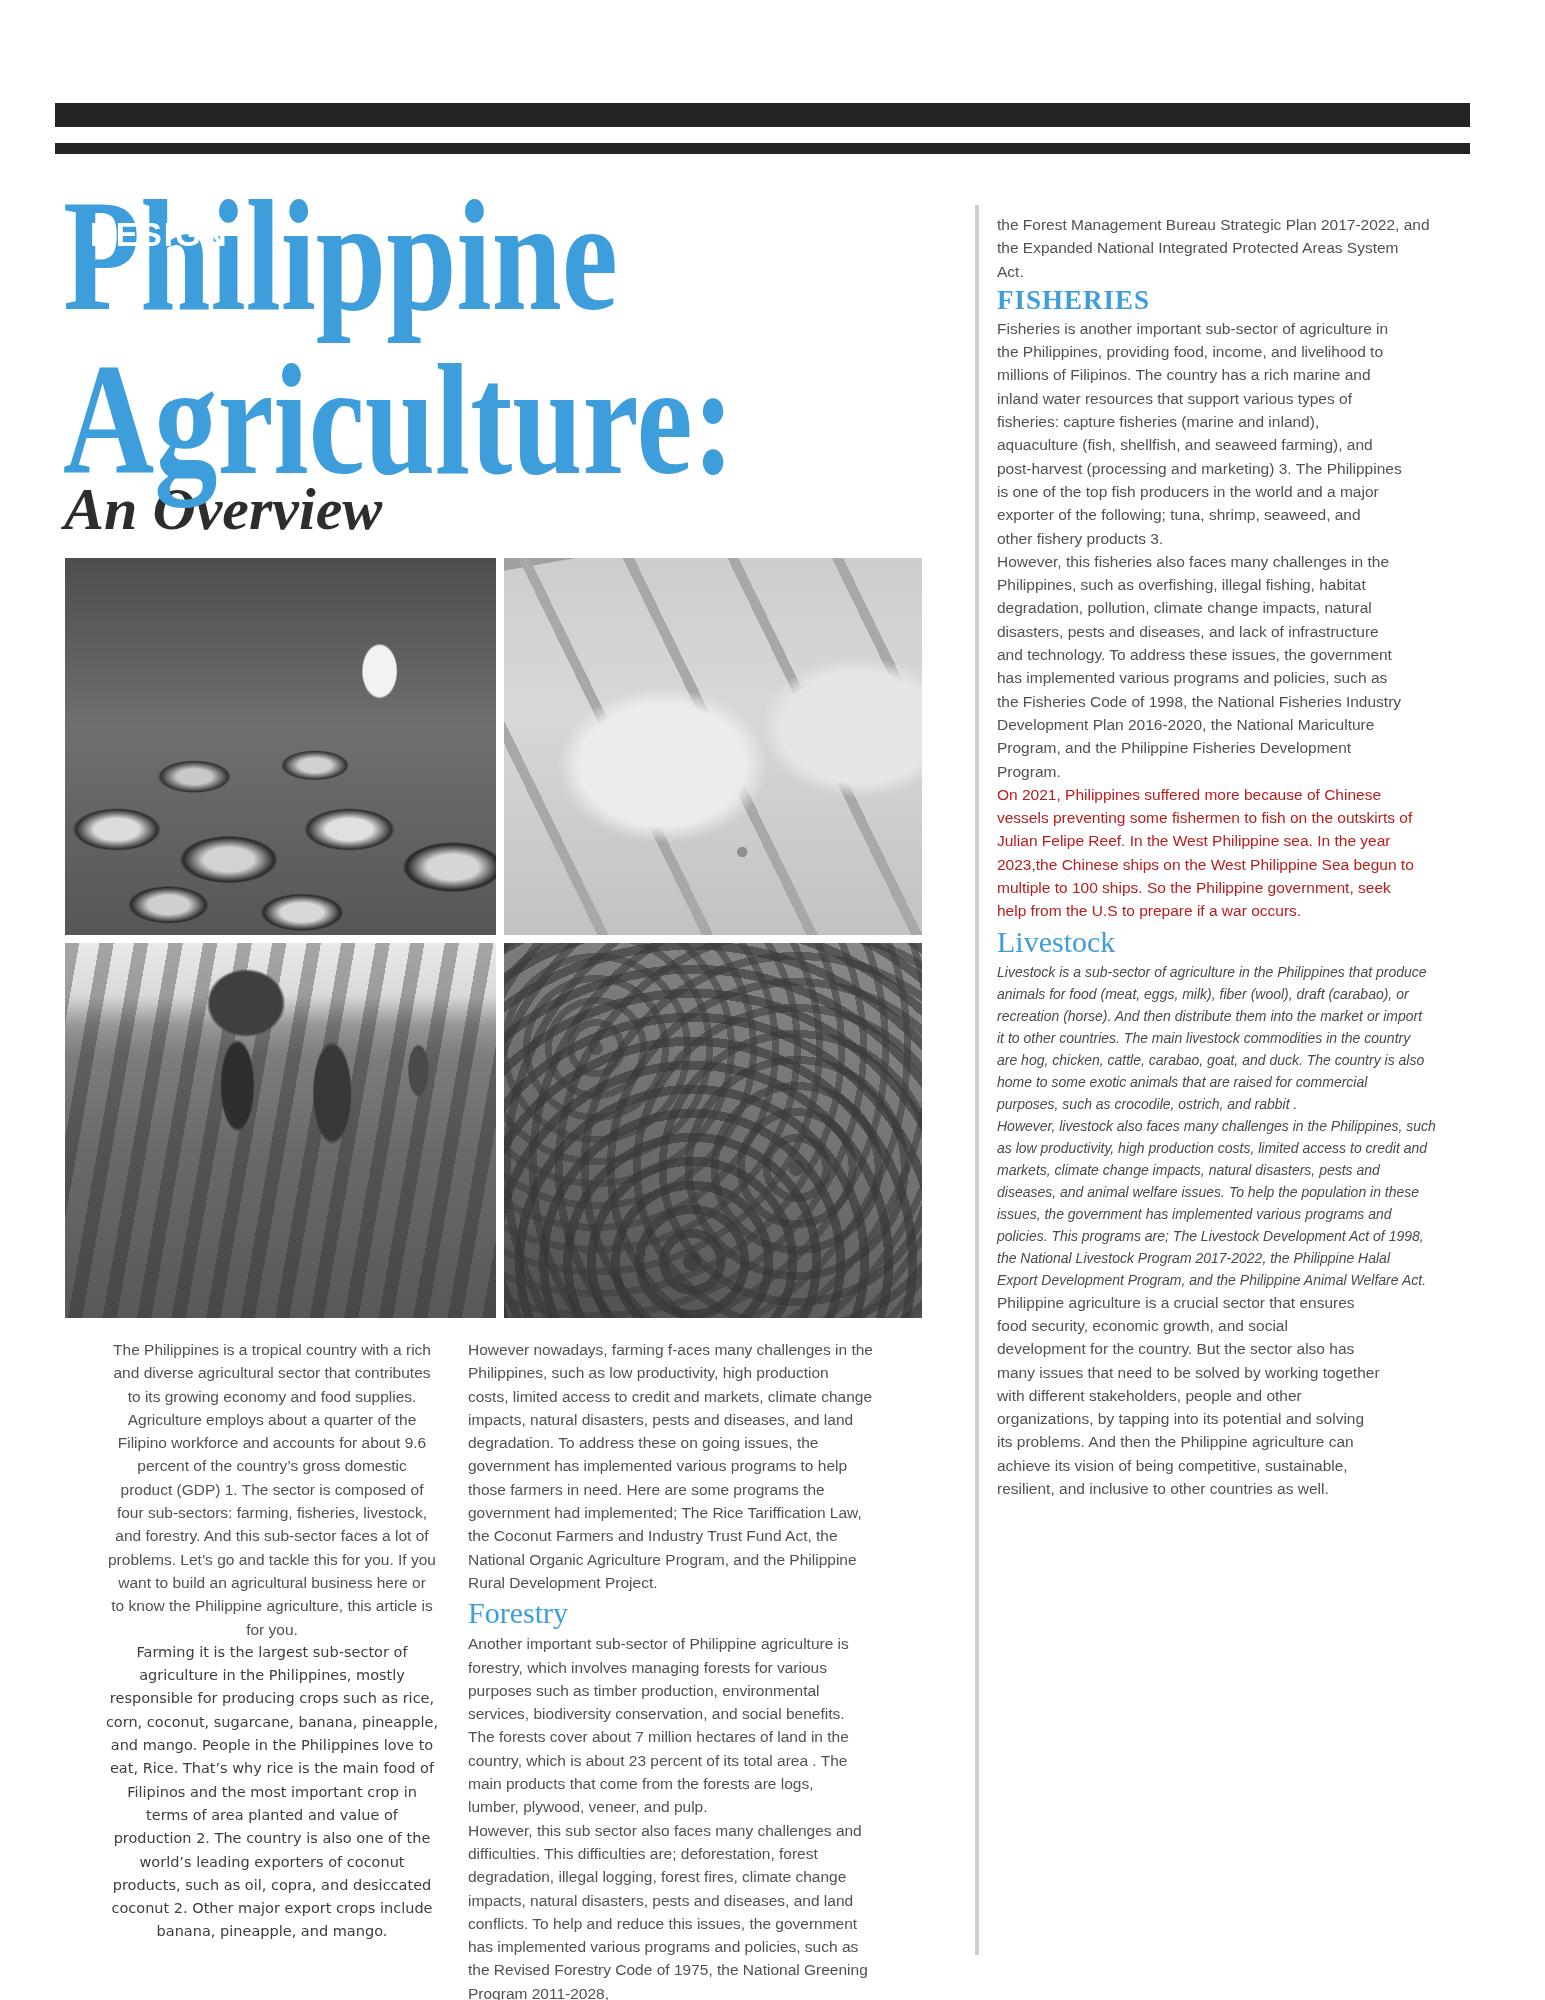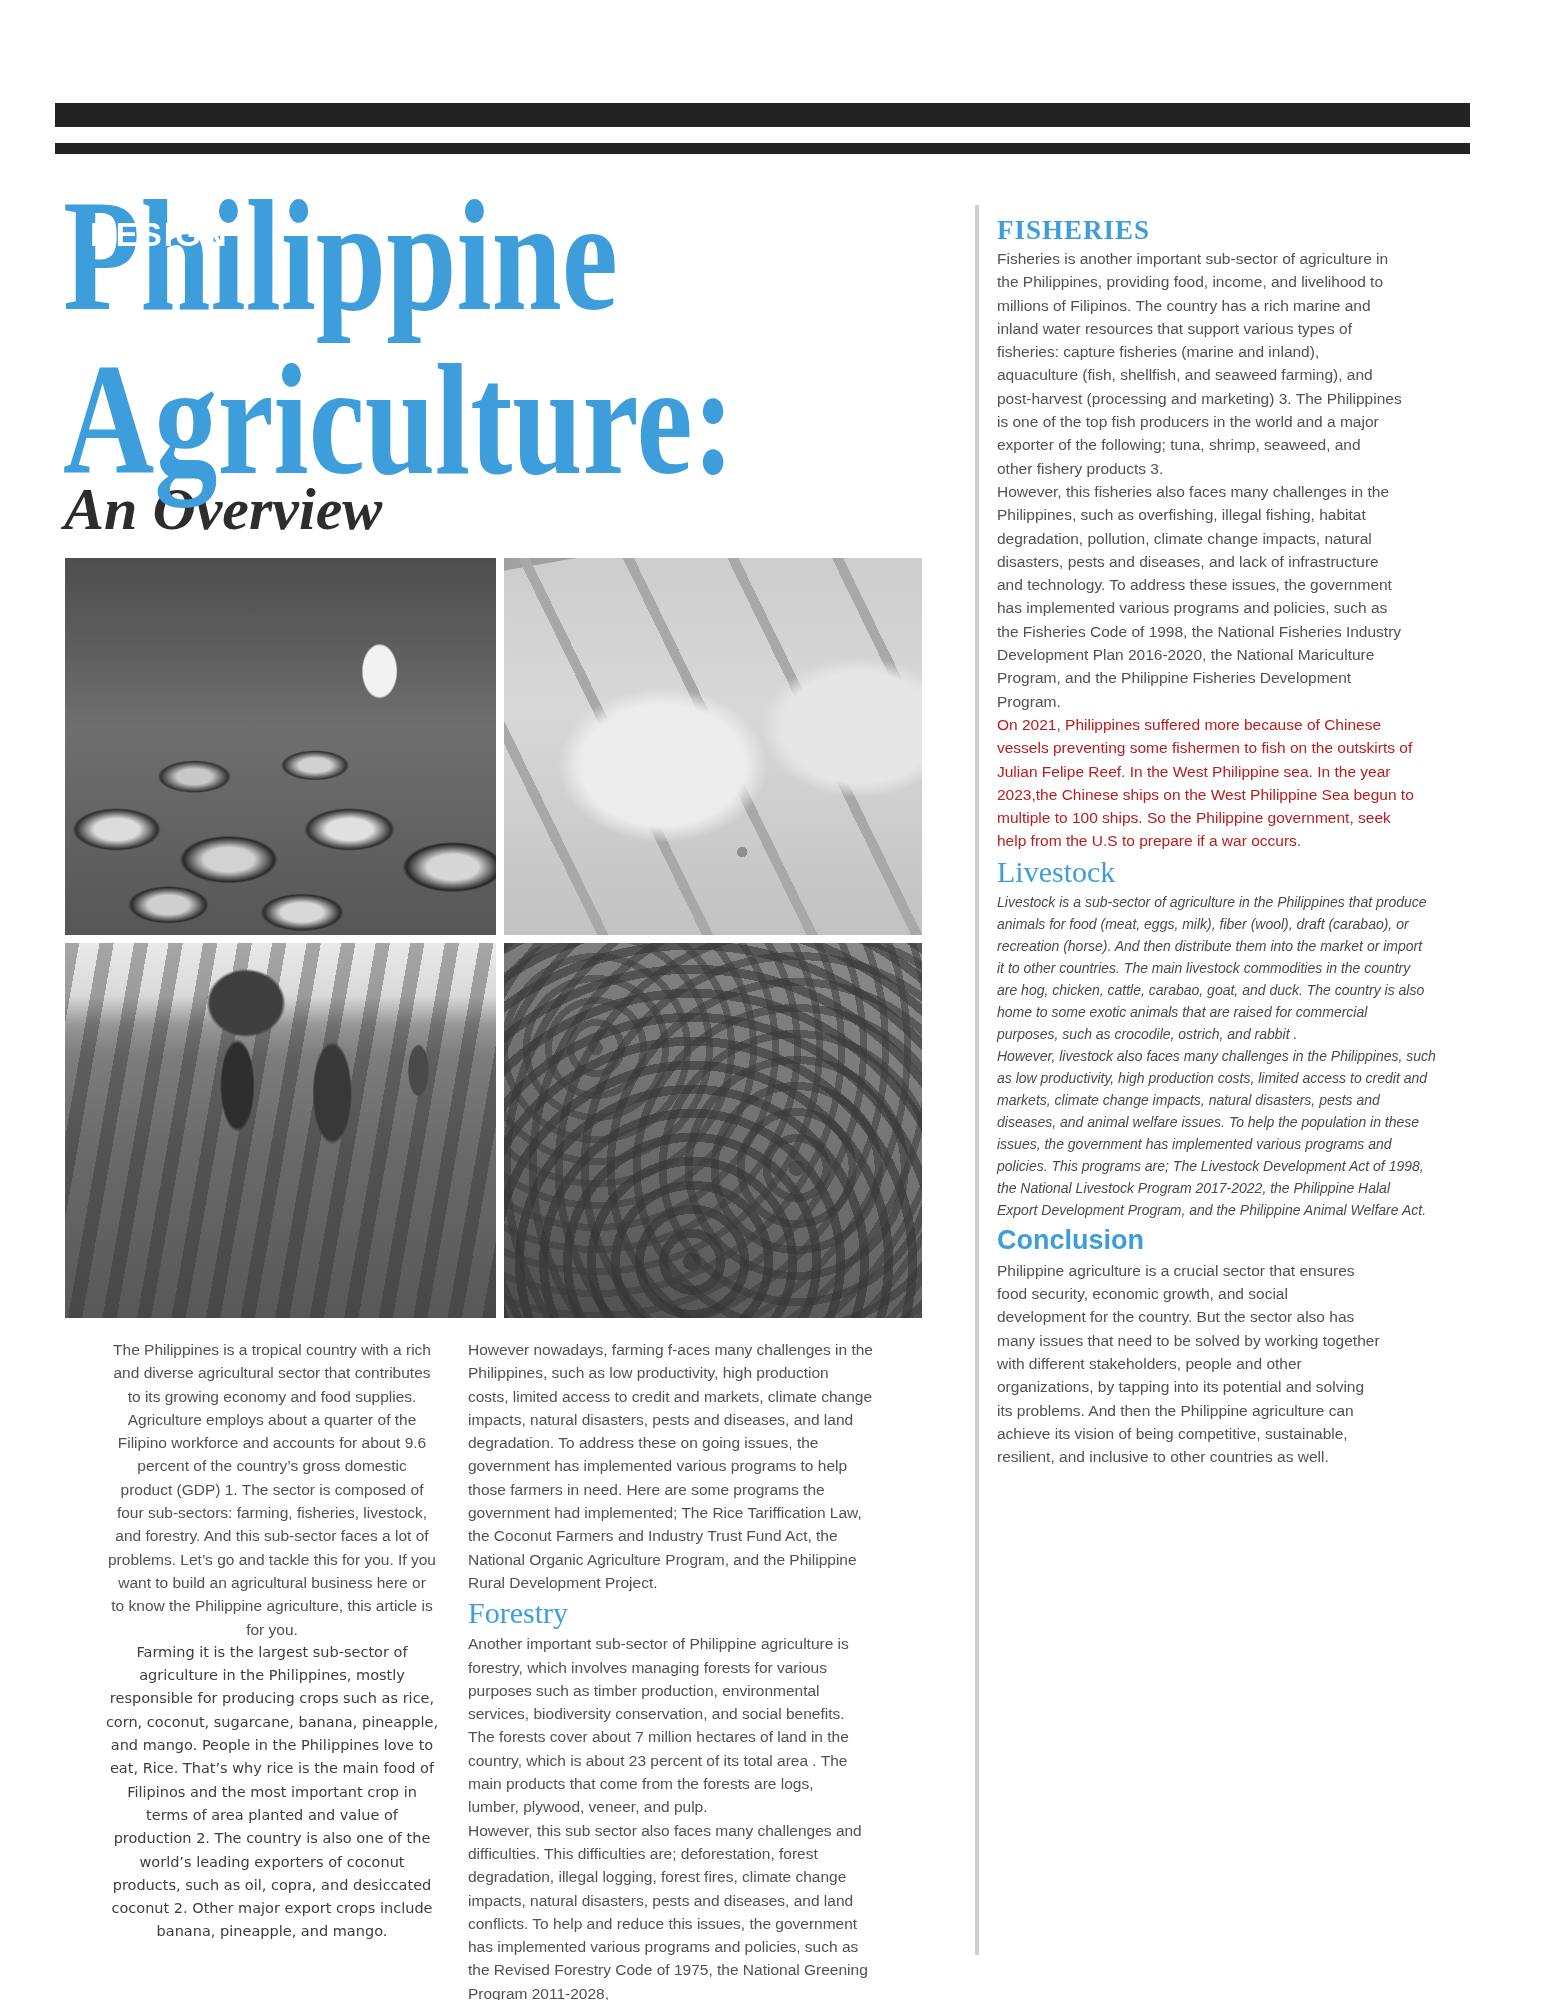--- a/index.html
+++ b/index.html
@@ -193,20 +193,23 @@
 difficulties. This difficulties are; deforestation, forest
 degradation, illegal logging, forest fires, climate change
 impacts, natural disasters, pests and diseases, and land
 conflicts. To help and reduce this issues, the government
 has implemented various programs and policies, such as
 the Revised Forestry Code of 1975, the National Greening
 Program 2011-2028,</p>
 </div>
 
 <div class="col col-right">
+  <p class="body">the Forest Management Bureau Strategic Plan 2017-2022, and
+the Expanded National Integrated Protected Areas System
+Act.</p>
   <h2 class="h-caps-serif">FISHERIES</h2>
   <p class="body">Fisheries is another important sub-sector of agriculture in
 the Philippines, providing food, income, and livelihood to
 millions of Filipinos. The country has a rich marine and
 inland water resources that support various types of
 fisheries: capture fisheries (marine and inland),
 aquaculture (fish, shellfish, and seaweed farming), and
 post-harvest (processing and marketing) 3. The Philippines
 is one of the top fish producers in the world and a major
 exporter of the following; tuna, shrimp, seaweed, and
@@ -236,21 +239,20 @@
 home to some exotic animals that are raised for commercial
 purposes, such as crocodile, ostrich, and rabbit .
 However, livestock also faces many challenges in the Philippines, such
 as low productivity, high production costs, limited access to credit and
 markets, climate change impacts, natural disasters, pests and
 diseases, and animal welfare issues. To help the population in these
 issues, the government has implemented various programs and
 policies. This programs are; The Livestock Development Act of 1998,
 the National Livestock Program 2017-2022, the Philippine Halal
 Export Development Program, and the Philippine Animal Welfare Act.</p>
-  <h2 class="h-sans">Conclusion</h2>
   <p class="body">Philippine agriculture is a crucial sector that ensures
 food security, economic growth, and social
 development for the country. But the sector also has
 many issues that need to be solved by working together
 with different stakeholders, people and other
 organizations, by tapping into its potential and solving
 its problems. And then the Philippine agriculture can
 achieve its vision of being competitive, sustainable,
 resilient, and inclusive to other countries as well.</p>
 </div>

